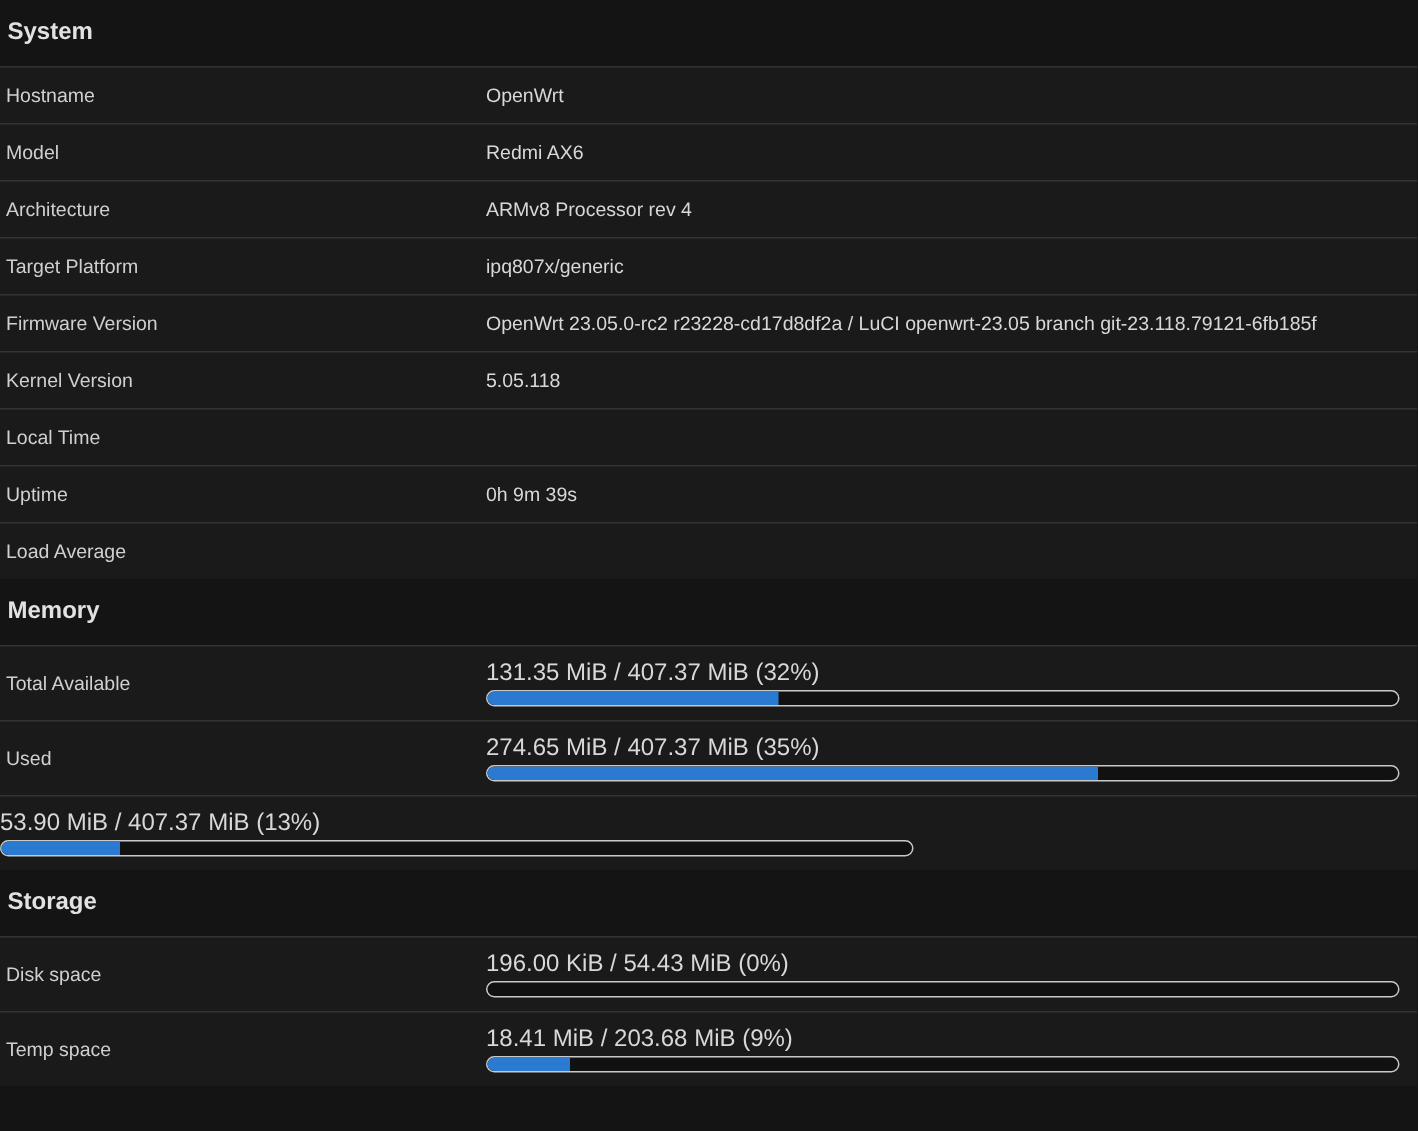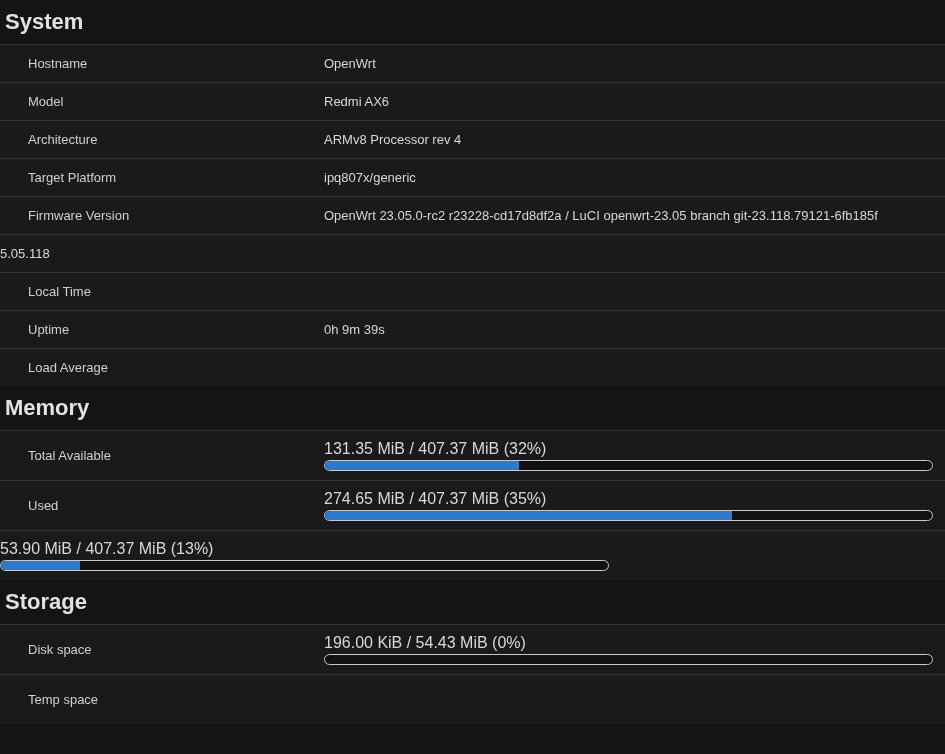--- a/index.html
+++ b/index.html
@@ -16,21 +16,21 @@
     -webkit-font-smoothing: antialiased;
   }
 
   .page {
     width: 945px;
     box-sizing: border-box;
   }
 
   
   .section-title {
-    font-size: 22px;
+    font-size: 16px;
     font-weight: bold;
     color: #e2e2e2;
     padding: 0 0 0 5px;
     margin: 0;
     line-height: 1;
   }
   .section-head {
     height: 44px;
     display: flex;
     align-items: center;
@@ -51,21 +51,21 @@
     border-top: 1px solid #333333;
     box-sizing: border-box;
   }
   .row.plain { height: 38px; }
   .row.meter { height: 50px; }
 
   .cell-label {
     width: 324px;
     flex: 0 0 324px;
     box-sizing: border-box;
-    padding-left: 28px;
+    padding-left: 4px;
     font-size: 13px;
     color: #d0d0d0;
     line-height: 1.2;
   }
   .cell-value {
     flex: 1 1 auto;
     box-sizing: border-box;
     padding-right: 8px;
     font-size: 13px;
     color: #d8d8d8;
@@ -139,20 +139,21 @@
           <span class="txt">ipq807x/generic</span>
         </div>
       </div>
       <div class="row plain">
         <div class="cell-label">Firmware Version</div>
         <div class="cell-value">
           <span class="txt">OpenWrt 23.05.0-rc2 r23228-cd17d8df2a / LuCI openwrt-23.05 branch git-23.118.79121-6fb185f</span>
         </div>
       </div>
       <div class="row plain">
+        <div class="cell-label">Kernel Version</div>
         <div class="cell-value">
           <span class="txt">5.05.118</span>
         </div>
       </div>
       <div class="row plain">
         <div class="cell-label">Local Time</div>
       </div>
       <div class="row plain">
         <div class="cell-label">Uptime</div>
         <div class="cell-value">
@@ -202,15 +203,21 @@
         <div class="cell-label">Disk space</div>
         <div class="cell-value">
           <span class="meter-text">196.00 KiB / 54.43 MiB (0%)</span>
           <div class="bar">
             <div class="fill zero" style="width: 0%;"></div>
           </div>
         </div>
       </div>
       <div class="row meter">
         <div class="cell-label">Temp space</div>
+        <div class="cell-value">
+          <span class="meter-text">18.41 MiB / 203.68 MiB (9%)</span>
+          <div class="bar">
+            <div class="fill" style="width: 9%;"></div>
+          </div>
+        </div>
       </div>
     </div>
   </div>
 
 </body></html>

